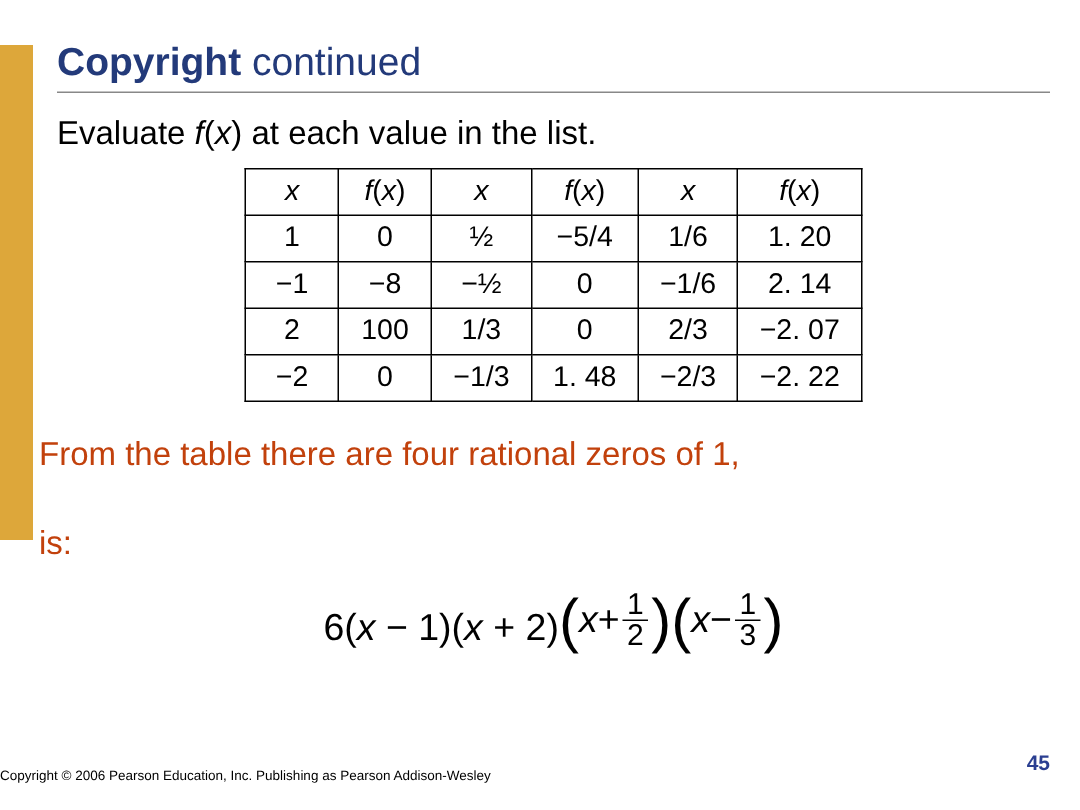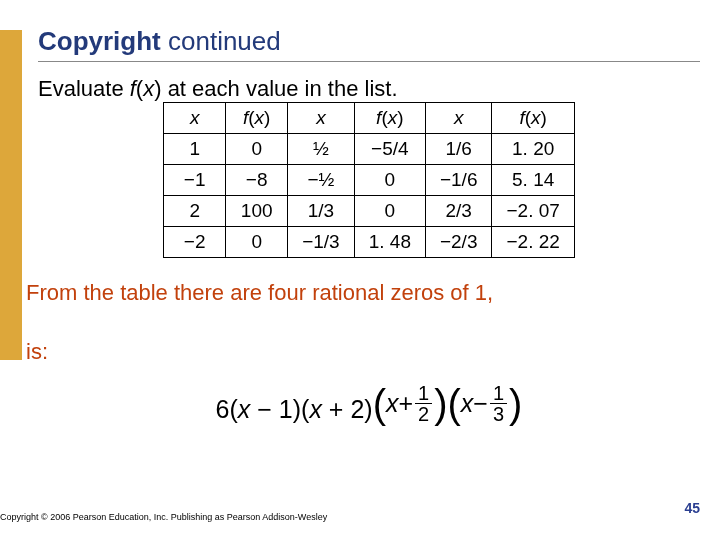--- a/index.html
+++ b/index.html
@@ -24,20 +24,21 @@
     font-size: 26px;
     color: #233a7a;
     font-weight: normal;
     margin-bottom: 4px;
   }
   .title .bold { font-weight: bold; }
   .hr-top { border: none; border-top: 1px solid #888; margin-bottom: 14px; }
   .instruction {
     font-size: 22px;
     color: #000;
+    margin-bottom: 10px;
   }
   .instruction .f-italic { font-style: italic; }
   table.data {
     border-collapse: collapse;
     margin: 0 auto 20px auto;
     font-size: 19px;
   }
   table.data th, table.data td {
     border: 1.5px solid #000;
     padding: 4px 14px;
@@ -119,21 +120,21 @@
       <td>−5/4</td>
       <td>1/6</td>
       <td>1. 20</td>
     </tr>
     <tr>
       <td>−1</td>
       <td>−8</td>
       <td>−½</td>
       <td>0</td>
       <td>−1/6</td>
-      <td>5. 14</td>
+      <td>2. 14</td>
     </tr>
     <tr>
       <td>2</td>
       <td>100</td>
       <td>1/3</td>
       <td>0</td>
       <td>2/3</td>
       <td>−2. 07</td>
     </tr>
     <tr>

